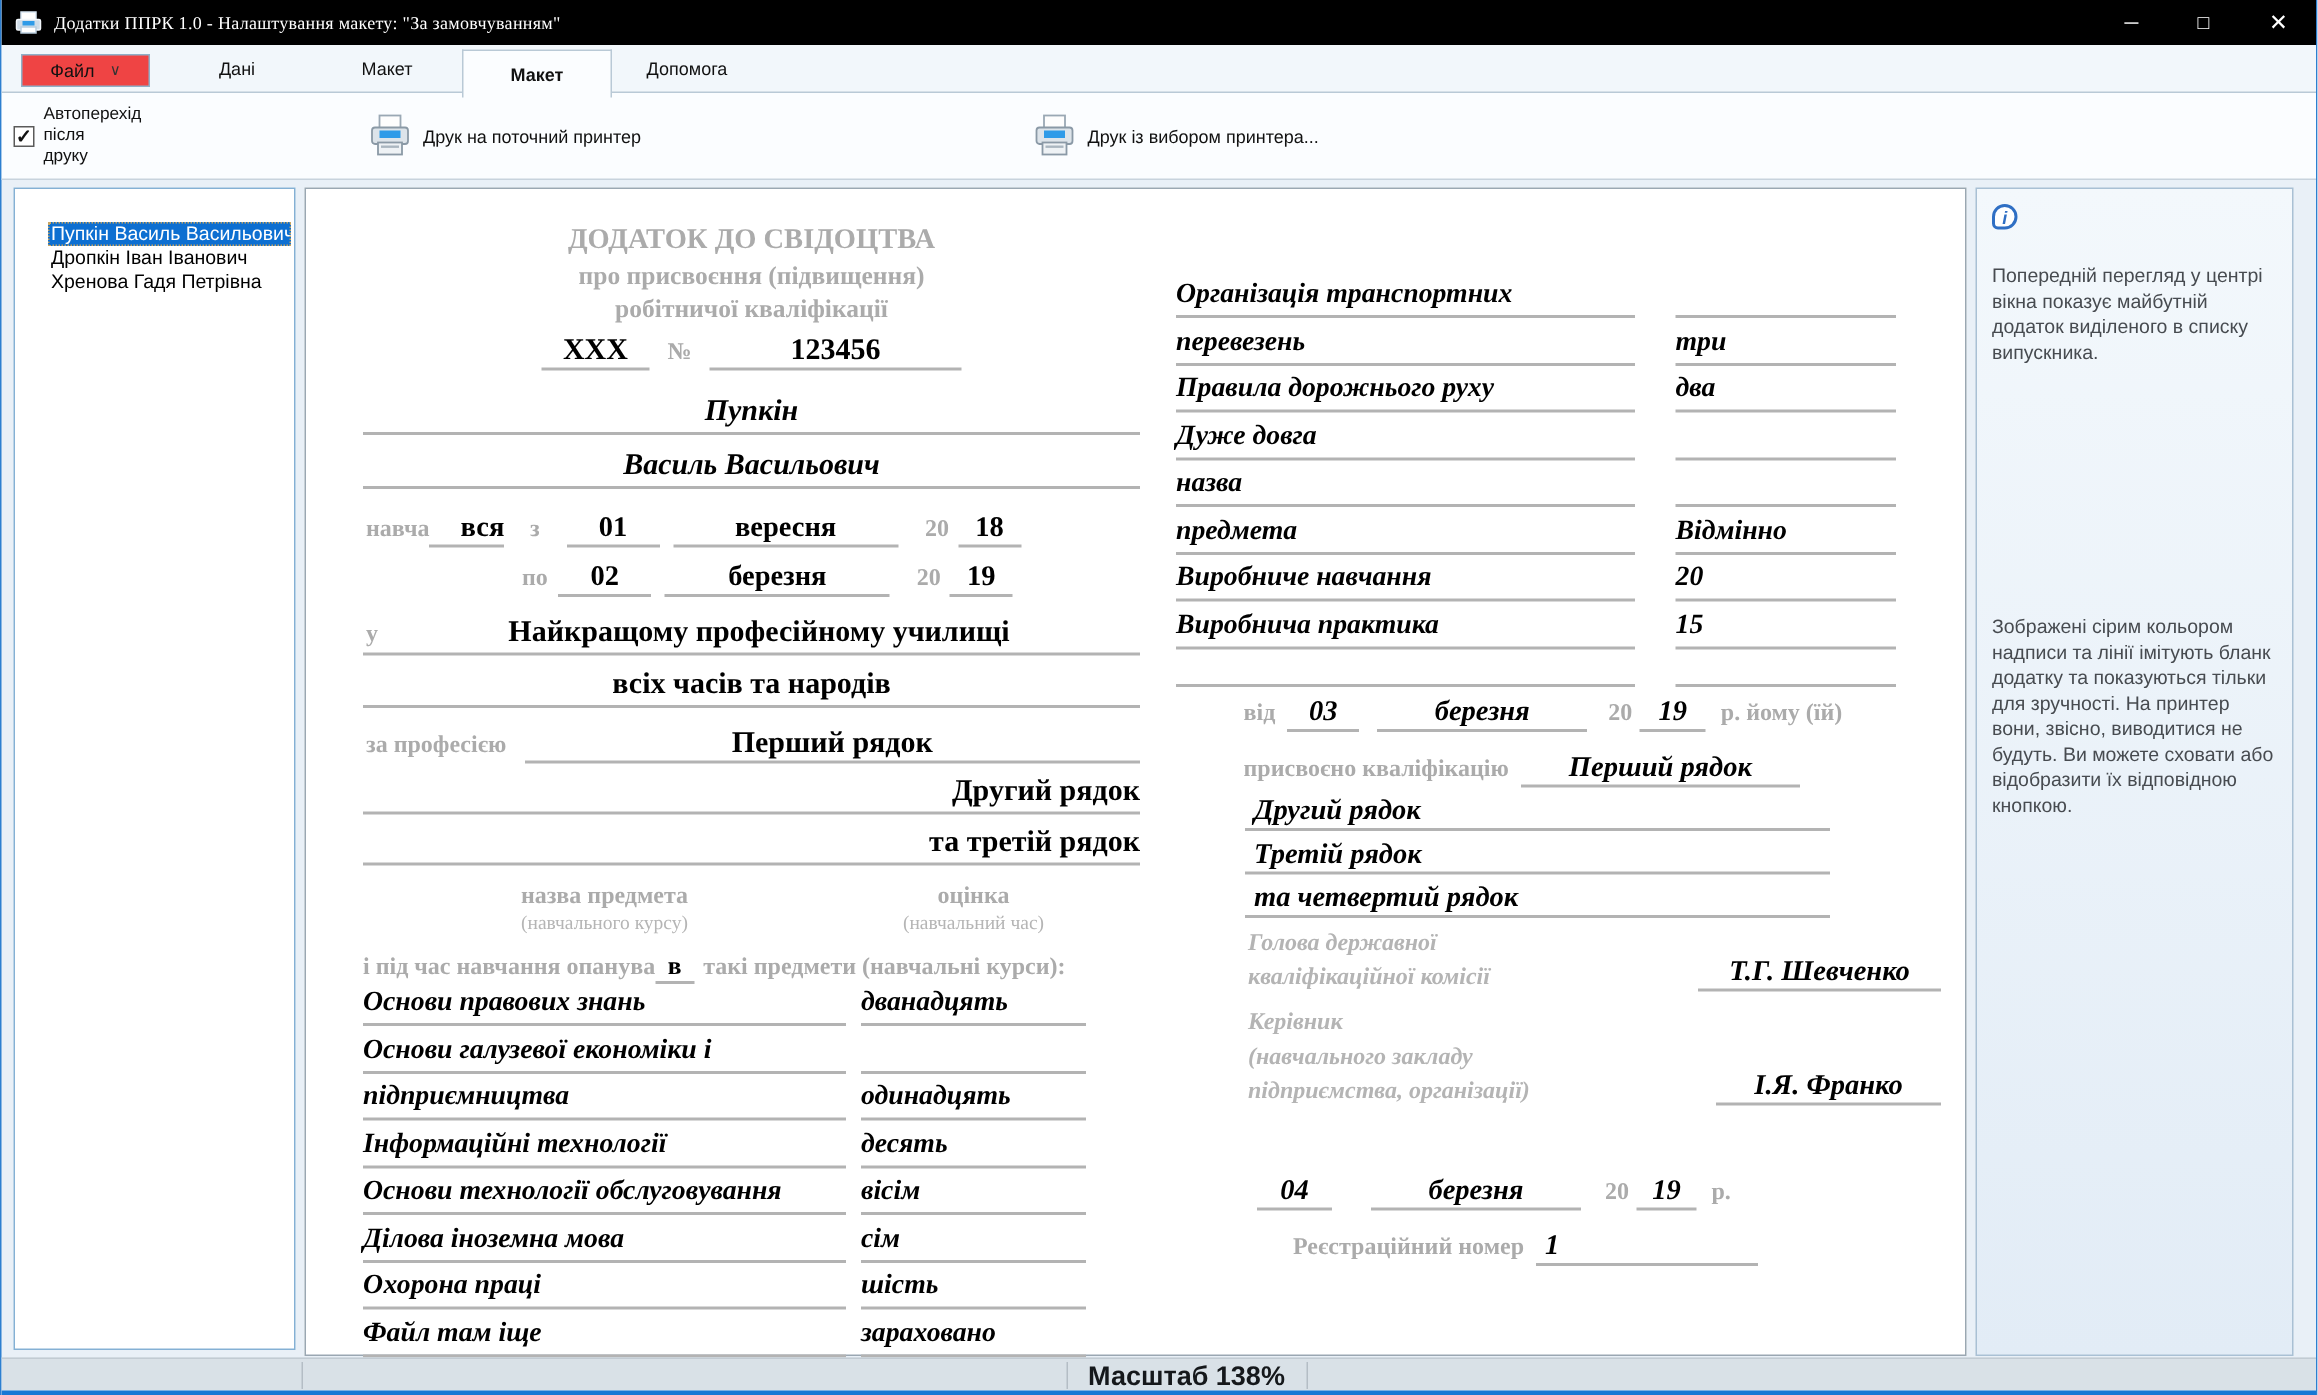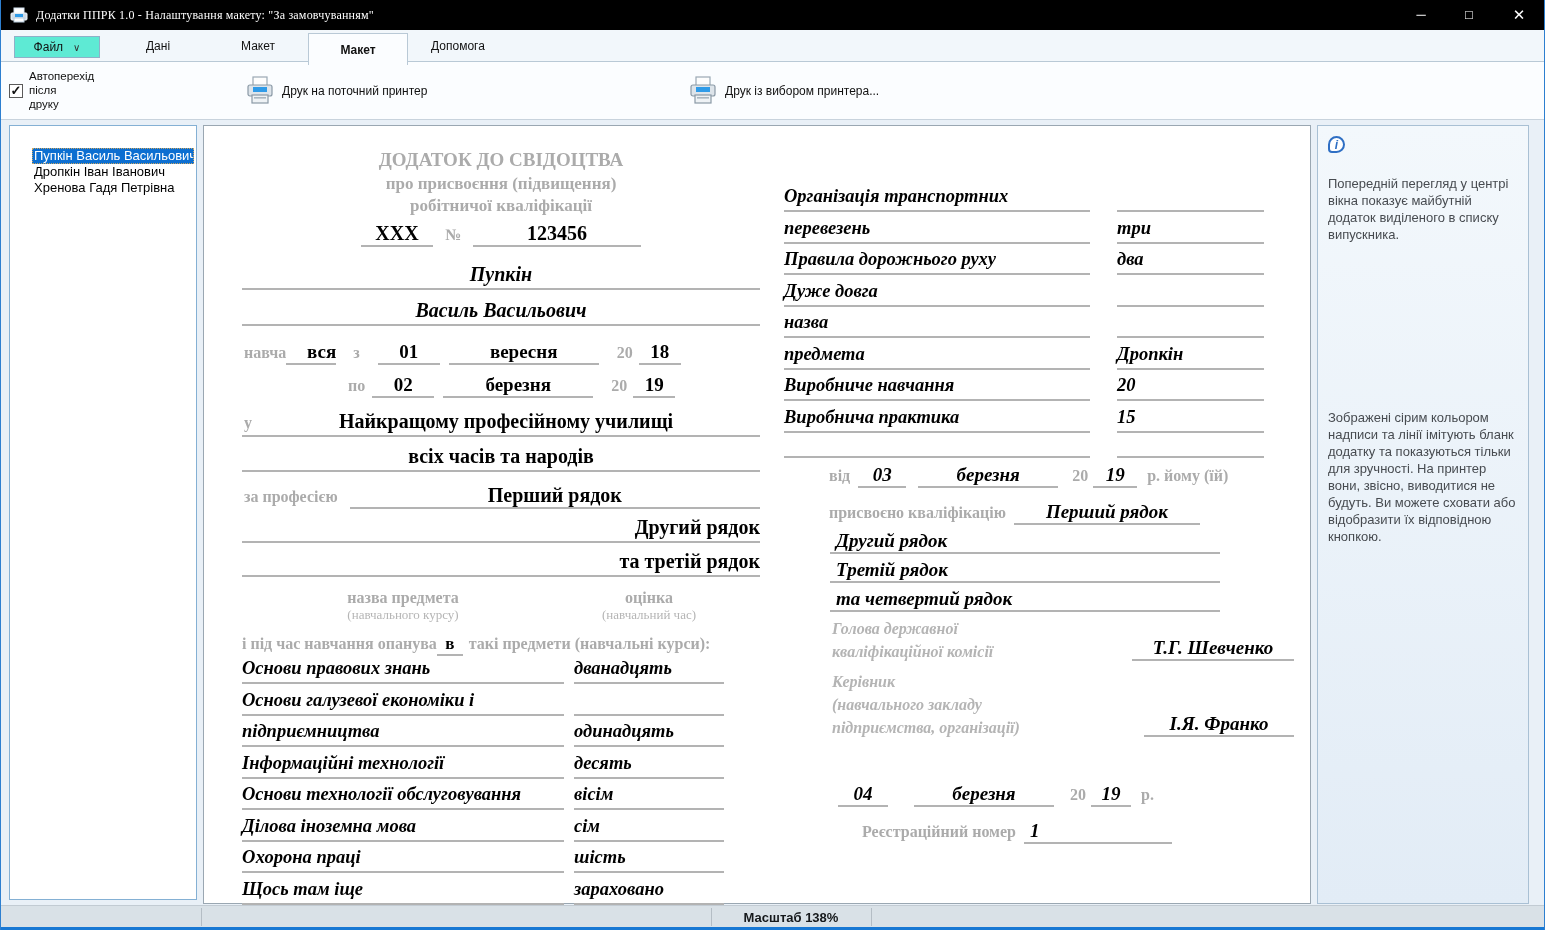--- a/index.html
+++ b/index.html
@@ -11,21 +11,21 @@
   .titlebar { position:absolute; left:0; top:0; width:100%; height:30px; background:#000000; color:#fff;
               display:flex; align-items:center;font-family:Liberation Serif, serif; }
   .appicon { width:18px; height:16px; margin:0 8px 0 9px; }
   .title-text { font-size:12px; letter-spacing:.2px; }
   .wctrl { position:absolute; top:0; height:30px; width:46px; display:flex; align-items:center; justify-content:center;
            color:#fff; font-size:13px; }
   .wctrl.min { right:100px; } .wctrl.max { right:52px; } .wctrl.close { right:2px; font-size:15px; }
 
   
   .tabbar { position:absolute; left:0; top:30px; width:100%; height:32px; background:#f2f7fb; border-bottom:1px solid #b9c9d6; }
-  .filebox { position:absolute; left:13px; top:6px; width:86px; height:22px; background:#5eead4; border:1px solid #8fb0c8;
+  .filebox { position:absolute; left:13px; top:6px; width:86px; height:22px; background:#ef4444; border:1px solid #8fb0c8;
              display:flex; align-items:center; justify-content:center; gap:10px; font-size:12px; color:#111; }
   .filebox .chev { font-size:10px; color:#333; }
   .tab { position:absolute; top:0; height:32px; width:100px; display:flex; align-items:center; justify-content:center;
          font-size:12px; color:#111; }
   .tab.t1 { left:107px; } .tab.t2 { left:207px; } .tab.t4 { left:407px; }
   .tab.active { left:307px; top:3px; height:32px; background:#fbfdff; border:1px solid #b9c9d6; border-bottom:none;
                 font-weight:bold; z-index:3; }
 
   
   .toolbar { position:absolute; left:0; top:62px; width:100%; height:58px; background:#fbfdff; border-bottom:1px solid #c8d3dd; }
@@ -65,21 +65,21 @@
                background:linear-gradient(#f3f8fc,#e2ecf6); border:1px solid #a9c0d4; padding:10px 10px 0 10px; }
   .infoicon { width:17px; height:17px; border:2px solid #2f6fc4; border-radius:50% 50% 50% 4px; background:#fff;
               color:#2f6fc4; font-weight:bold; font-size:12px; font-style:italic; text-align:center; line-height:14px; }
   .infotext { font-size:13px; color:#474b50; line-height:17px; white-space:pre-line; }
   .ip1 { margin-top:22px; } .ip2 { margin-top:17px; } .ip3 { margin-top:166px; }
 
   
   .statusbar { position:absolute; left:0; top:905px; width:100%; height:22px; background:#d9e1e7; border-top:1px solid #c2cbd3; }
   .sdiv { position:absolute; top:2px; height:18px; width:1px; background:#b4bdc5; }
   .szoom { position:absolute; left:710px; top:0; width:160px; height:22px; display:flex; align-items:center; justify-content:center;
-           font-size:13px; font-weight:bold; color:#15181b; }
+           font-size:18px; font-weight:bold; color:#15181b; }
   .bottomedge { position:absolute; left:0; top:927px; width:100%; height:3px; background:#1878d4; }
 </style>
 </head>
 <body>
 
 <div id="win">
 
   <div class="titlebar">
     <svg class="appicon" viewBox="0 0 18 16">
       <rect x="4" y="1" width="10" height="6" fill="#fff" stroke="#d7e6f4" stroke-width="1"></rect>
@@ -228,21 +228,21 @@
           </div>
         <div class="srow">
             <span class="sname bi u">Ділова іноземна мова</span>
             <span class="sgrade bi u">сім</span>
           </div>
         <div class="srow">
             <span class="sname bi u">Охорона праці</span>
             <span class="sgrade bi u">шість</span>
           </div>
         <div class="srow">
-            <span class="sname bi u">Щось там іще</span>
+            <span class="sname bi u">Файл там іще</span>
             <span class="sgrade bi u">зараховано</span>
           </div>
       </div>
     </div>
 
     <div class="col colR">
       <div style="margin-top:60px;">
         <div class="srow">
             <span class="snameR bi u">Організація транспортних</span>
             <span class="sgradeR bi u"></span>
@@ -258,21 +258,21 @@
         <div class="srow">
             <span class="snameR bi u">Дуже довга</span>
             <span class="sgradeR bi u"></span>
           </div>
         <div class="srow">
             <span class="snameR bi u">назва</span>
             <span class="sgradeR bi u"></span>
           </div>
         <div class="srow">
             <span class="snameR bi u">предмета</span>
-            <span class="sgradeR bi u">Дропкін</span>
+            <span class="sgradeR bi u">Відмінно</span>
           </div>
         <div class="srow">
             <span class="snameR bi u">Виробниче навчання</span>
             <span class="sgradeR bi u">20</span>
           </div>
         <div class="srow">
             <span class="snameR bi u">Виробнича практика</span>
             <span class="sgradeR bi u">15</span>
           </div>
         <div class="srow">

